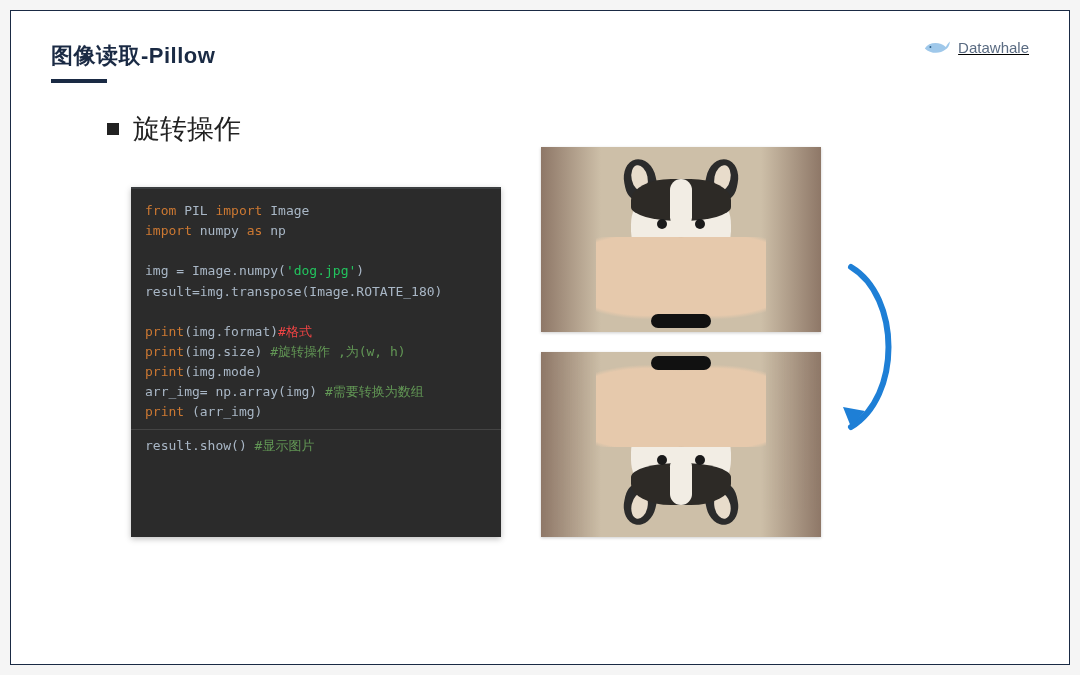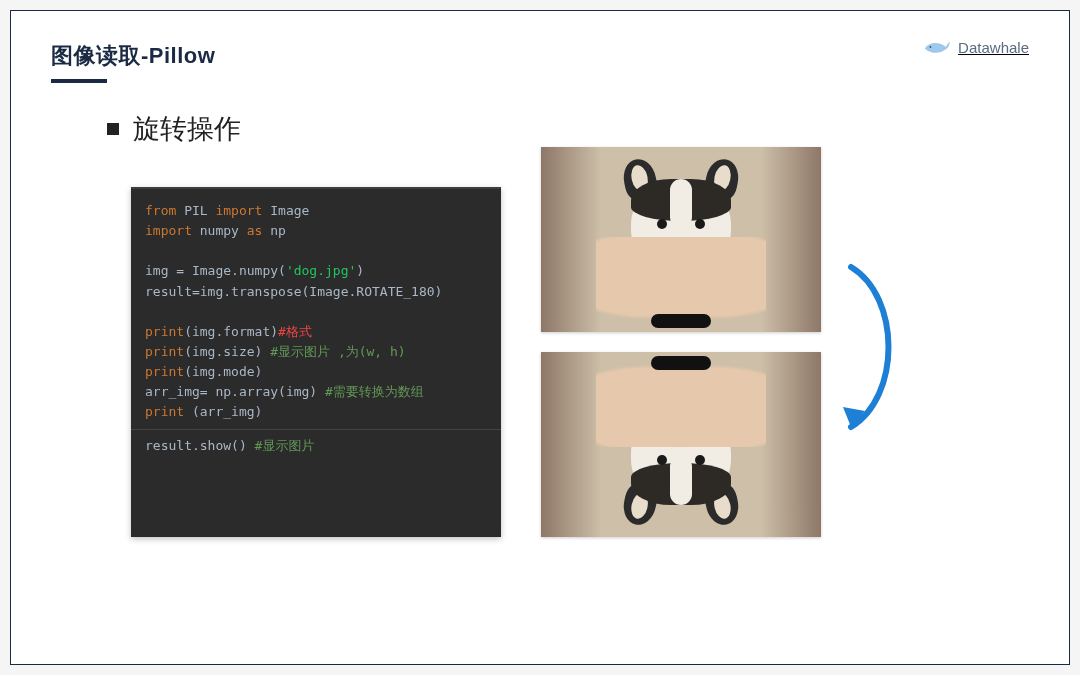--- a/index.html
+++ b/index.html
@@ -137,21 +137,21 @@
   <div class="content">
 
     <div class="code-block">
       <div class="code-line"><span class="kw">from</span><span class="id"> PIL </span><span class="kw">import</span><span class="id"> Image</span></div>
       <div class="code-line"><span class="kw">import</span><span class="id"> numpy </span><span class="kw">as</span><span class="id"> np</span></div>
       <div class="code-line">&nbsp;</div>
       <div class="code-line"><span class="id">img = Image.numpy(</span><span class="str">'dog.jpg'</span><span class="id">)</span></div>
       <div class="code-line"><span class="id">result=img.transpose(Image.ROTATE_180)</span></div>
       <div class="code-line">&nbsp;</div>
       <div class="code-line"><span class="kw">print</span><span class="id">(img.format)</span><span class="cm">#格式</span></div>
-      <div class="code-line"><span class="kw">print</span><span class="id">(img.size) </span><span class="cm2">#显示图片 ,为(w, h)</span></div>
+      <div class="code-line"><span class="kw">print</span><span class="id">(img.size) </span><span class="cm2">#旋转操作 ,为(w, h)</span></div>
       <div class="code-line"><span class="kw">print</span><span class="id">(img.mode)</span></div>
       <div class="code-line"><span class="id">arr_img= np.array(img) </span><span class="cm2">#需要转换为数组</span></div>
       <div class="code-line"><span class="kw">print </span><span class="id">(arr_img)</span></div>
       <div class="code-divider"></div>
       <div class="code-line"><span class="id">result.show() </span><span class="cm2">#显示图片</span></div>
     </div>
 
     <div class="images-col">
       <div class="img-frame" title="dog original">
         <div class="img-inner">

